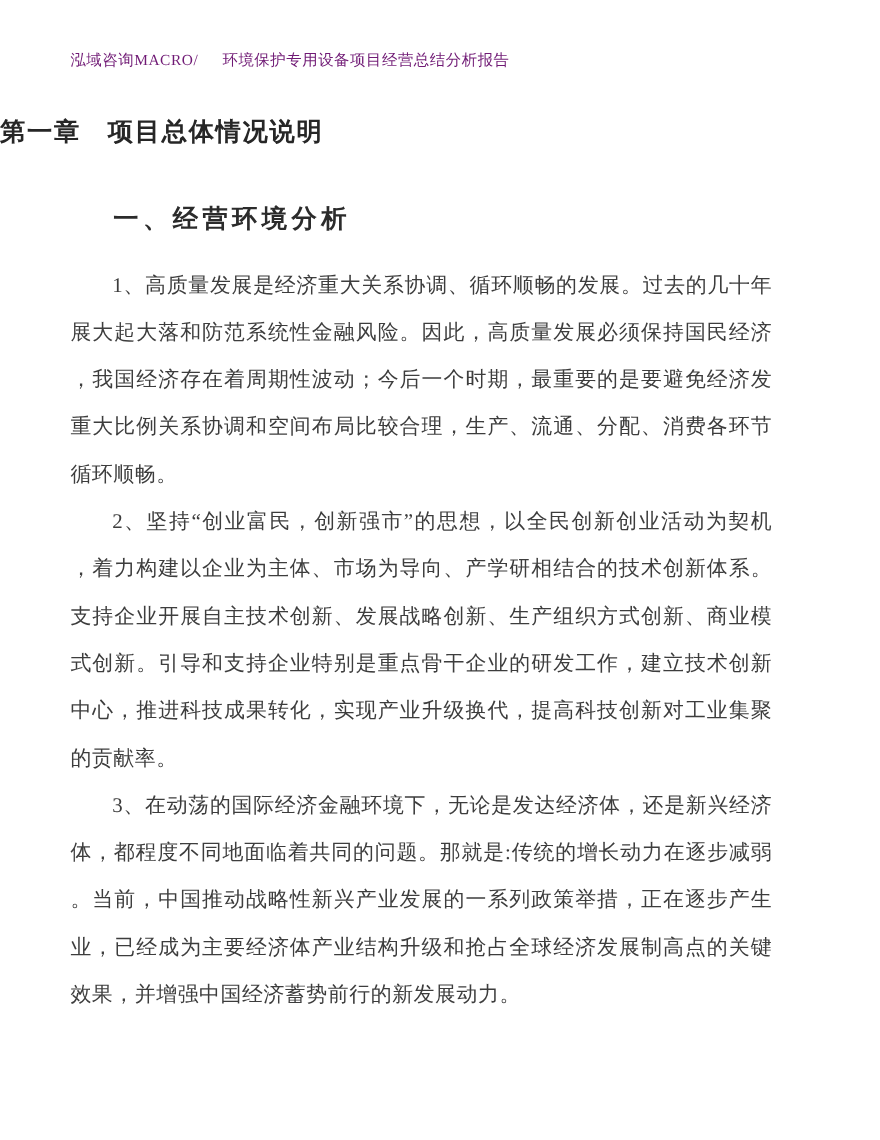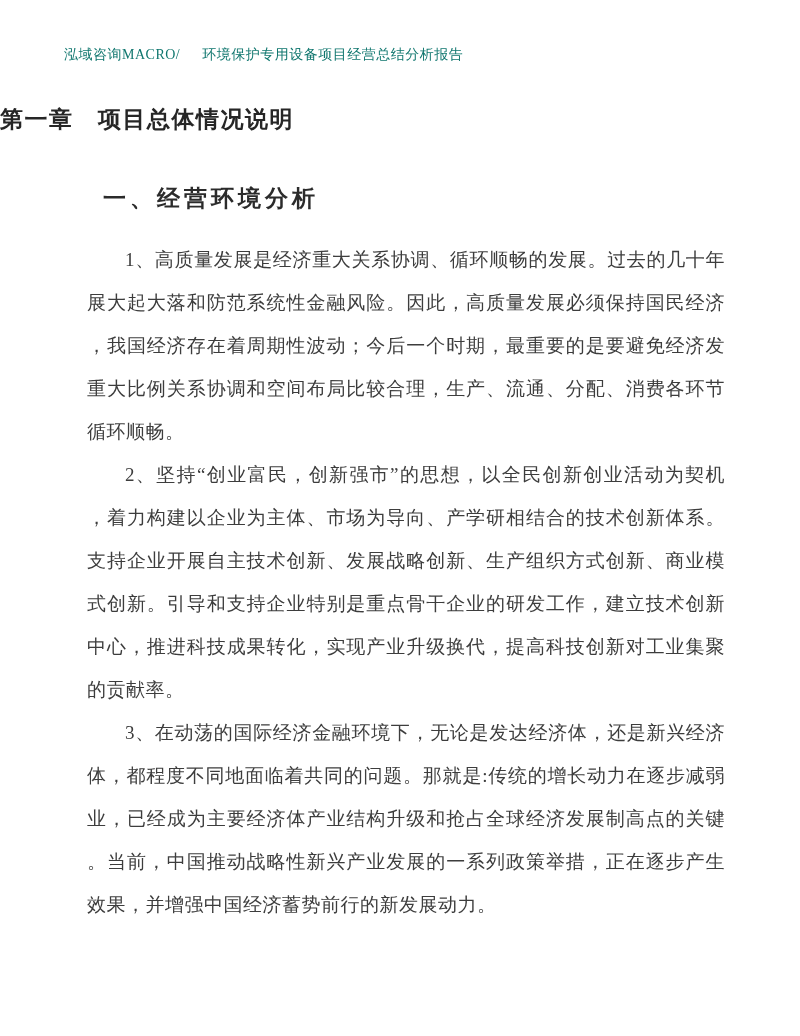--- a/index.html
+++ b/index.html
@@ -14,21 +14,21 @@
     margin: 0 auto;
     background: #ffffff;
     font-family: "Liberation Serif", serif;
     overflow: hidden;
   }
   .doc-header {
     position: absolute;
     top: 46px;
     left: 64px;
     font-size: 14px;
-    color: #0f766e;
+    color: #701a75;
     letter-spacing: 0.5px;
     white-space: nowrap;
   }
   .doc-header .doc-title {
     margin-left: 18px;
   }
   .chapter-title {
     position: absolute;
     top: 104px;
     left: 0;
@@ -46,21 +46,21 @@
     left: 103px;
     margin: 0;
     font-size: 23px;
     font-weight: 700;
     color: #2b2b2b;
     letter-spacing: 4px;
   }
   .body-text {
     position: absolute;
     top: 238px;
-    left: 87px;
+    left: 64px;
     width: 638px;
     font-size: 19px;
     color: #3d3d3d;
   }
   .para {
     margin: 0;
   }
   .line {
     height: 43px;
     line-height: 43px;
@@ -102,19 +102,19 @@
         <div class="line para-first">2、坚持“创业富民，创新强市”的思想，以全民创新创业活动为契机</div>
         <div class="line">，着力构建以企业为主体、市场为导向、产学研相结合的技术创新体系。</div>
         <div class="line">支持企业开展自主技术创新、发展战略创新、生产组织方式创新、商业模</div>
         <div class="line">式创新。引导和支持企业特别是重点骨干企业的研发工作，建立技术创新</div>
         <div class="line">中心，推进科技成果转化，实现产业升级换代，提高科技创新对工业集聚</div>
         <div class="line para-last">的贡献率。</div>
       </div>
       <div class="para">
         <div class="line para-first">3、在动荡的国际经济金融环境下，无论是发达经济体，还是新兴经济</div>
         <div class="line">体，都程度不同地面临着共同的问题。那就是:传统的增长动力在逐步减弱</div>
+        <div class="line">。当前，中国推动战略性新兴产业发展的一系列政策举措，正在逐步产生</div>
         <div class="line">业，已经成为主要经济体产业结构升级和抢占全球经济发展制高点的关键</div>
-        <div class="line">。当前，中国推动战略性新兴产业发展的一系列政策举措，正在逐步产生</div>
         <div class="line para-last">效果，并增强中国经济蓄势前行的新发展动力。</div>
       </div>
     </div>
 
 </div>
 
 </body></html>

